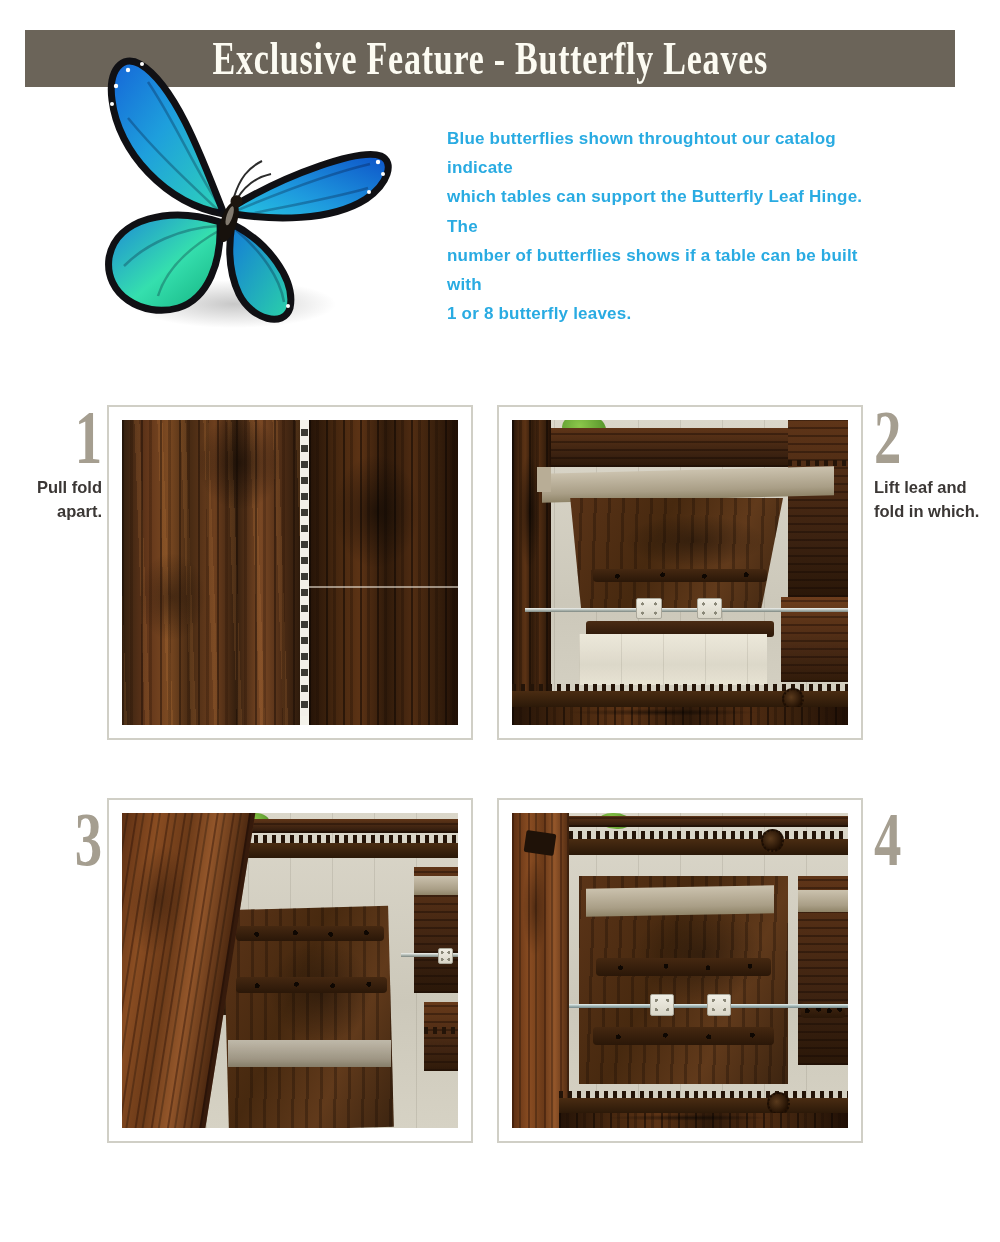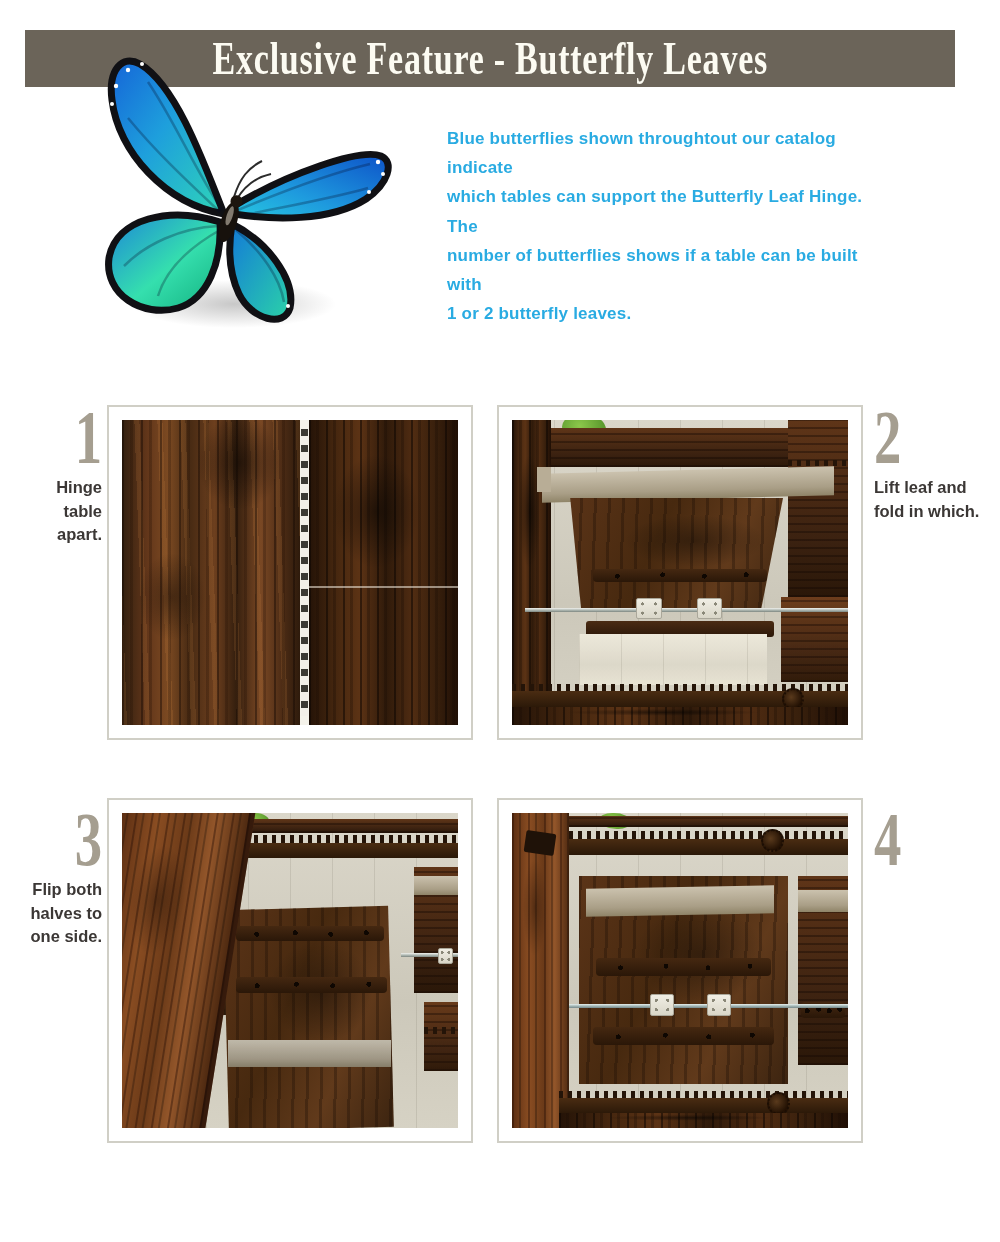--- a/index.html
+++ b/index.html
@@ -152,25 +152,25 @@
         <ellipse cx="148" cy="166" rx="8" ry="21" fill="#17110c"></ellipse>
         <circle cx="149" cy="144" r="6" fill="#1d150e"></circle>
         <ellipse cx="147" cy="160" rx="3" ry="10" fill="#c9c2b2" opacity=".6"></ellipse>
       </g>
     </svg>
   </div>
 
   <p class="intro">Blue butterflies shown throughtout our catalog indicate
 which tables can support the Butterfly Leaf Hinge. The
 number of butterflies shows if a table can be built with
-1 or 2 butterfly leaves.</p>
+1 or 8 butterfly leaves.</p>
 
   <div class="step-label col-left" style="left:14px;top:406px;width:88px;">
     <div class="step-num">1</div>
-    <div class="step-caption">Hinge table
+    <div class="step-caption">Pull fold
 apart.</div>
   </div>
 
   <figure class="panel" style="left:107px;top:405px;height:335px;margin:0;">
     <div class="photo" style="background:#f4f2ea;">
       <div class="wood-v" style="left:0;top:0;width:53%;height:100%;"></div>
       <div class="teeth-v" style="left:53.4%;top:3%;width:2%;height:94%;"></div>
       <div class="wood-v-dark" style="left:55.8%;top:0;width:44.2%;height:100%;"></div>
       <div style="left:55.8%;top:54.5%;width:44.2%;height:2px;background:rgba(245,238,225,.55);"></div>
     </div>
@@ -201,23 +201,20 @@
       <div class="hinge" style="left:55%;top:58.5%;width:7%;height:6%;"></div>
       <div class="teeth" style="left:0;top:86.5%;width:100%;height:2.3%;"></div>
       <div class="rackbar" style="left:0;top:88.8%;width:100%;height:5.6%;"></div>
       <div class="gear" style="right:13%;top:88%;width:18px;height:18px;"></div>
       <div class="wood-v-dark" style="left:0;top:94%;width:100%;height:6%;"></div>
     </div>
   </figure>
 
   <div class="step-label col-left" style="left:14px;top:808px;width:88px;">
     <div class="step-num">3</div>
-    <div class="step-caption">Flip both
-halves to
-one side.</div>
   </div>
 
   <figure class="panel" style="left:107px;top:798px;height:345px;margin:0;">
     <div class="photo floor">
       <div class="plant" style="left:36%;top:0;width:8%;height:6%;"></div>
       <div class="wood-h" style="left:26%;top:2%;width:74%;height:4.5%;"></div>
       <div class="teeth" style="left:26%;top:7%;width:74%;height:2.4%;"></div>
       <div class="rackbar" style="left:26%;top:9.4%;width:74%;height:5%;"></div>
       <div style="left:29%;top:12%;width:2.4%;height:52%;background:#2c1a0c;"></div>
       <div class="wood-h" style="right:0;top:17%;width:13%;height:40%;"></div>

